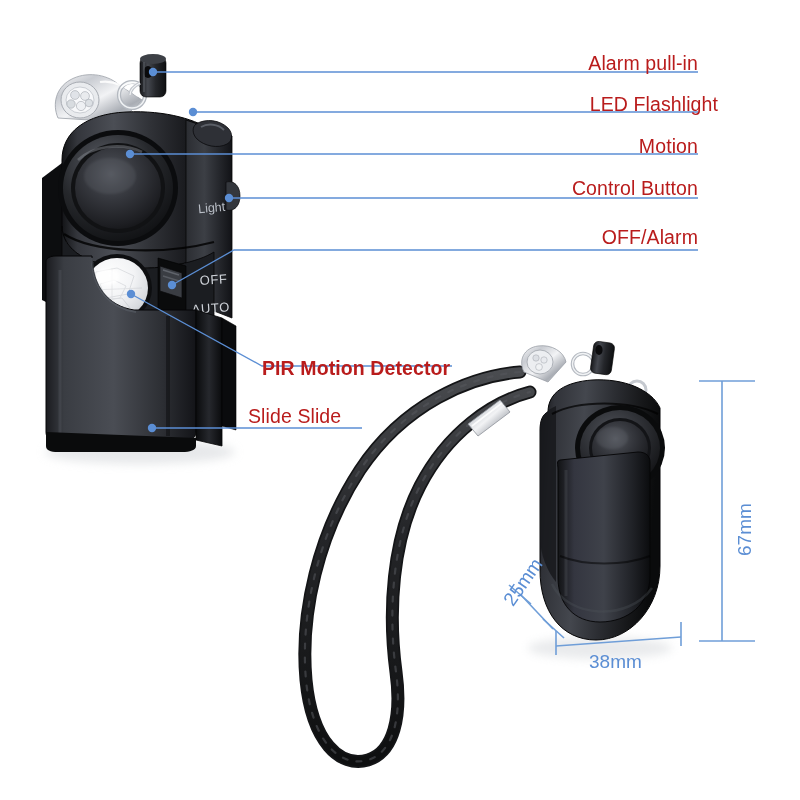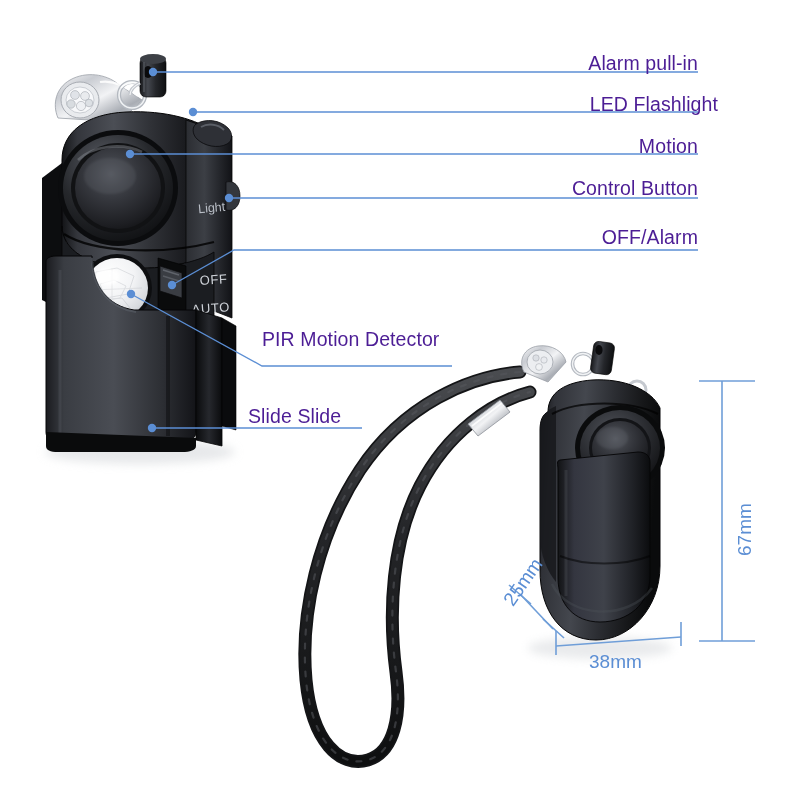--- a/index.html
+++ b/index.html
@@ -20,21 +20,21 @@
   }
   #artboard {
     position: absolute;
     left: 0;
     top: 0;
     width: 800px;
     height: 800px;
   }
   .callout-label {
     position: absolute;
-    color: #4c1d95;
+    color: #b91c1c;
     font-family: "Liberation Sans", sans-serif;
     font-size: 19.5px;
     letter-spacing: 0.1px;
     white-space: nowrap;
     line-height: 1;
   }
   .callout-label.right-al {
     text-align: right;
     transform: translateX(-100%);
   }
@@ -403,21 +403,21 @@
   </div>
   <div class="callout-label right-al" style="left:698px; top:137px;">
     <span>Motion</span>
   </div>
   <div class="callout-label right-al" style="left:698px; top:179px;">
     <span>Control Button</span>
   </div>
   <div class="callout-label right-al" style="left:698px; top:228px;">
     <span>OFF/Alarm</span>
   </div>
-  <div class="callout-label" style="left:262px; top:330px;">
+  <div class="callout-label" style="left:262px; top:359px;font-weight:bold;">
     <span>PIR Motion Detector</span>
   </div>
   <div class="callout-label" style="left:248px; top:407px;">
     <span>Slide Slide</span>
   </div>
 
   <div class="dim-label rot90" style="left:735px; top:556px;">
     <span>67mm</span>
   </div>
   <div class="dim-label rot315" style="left:500px; top:598px;">

